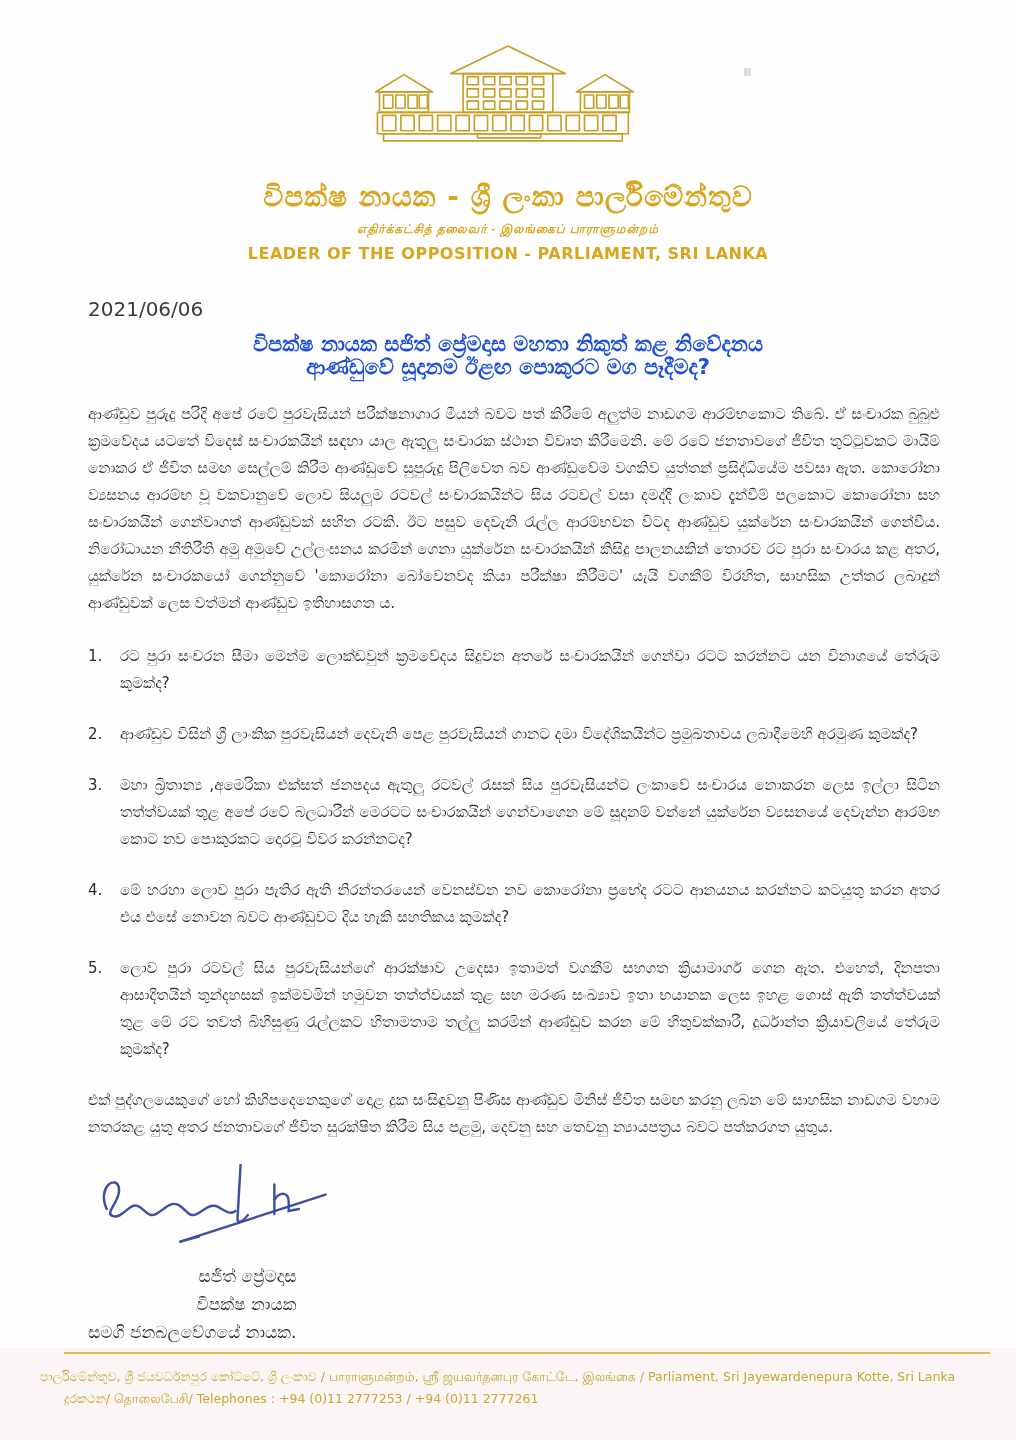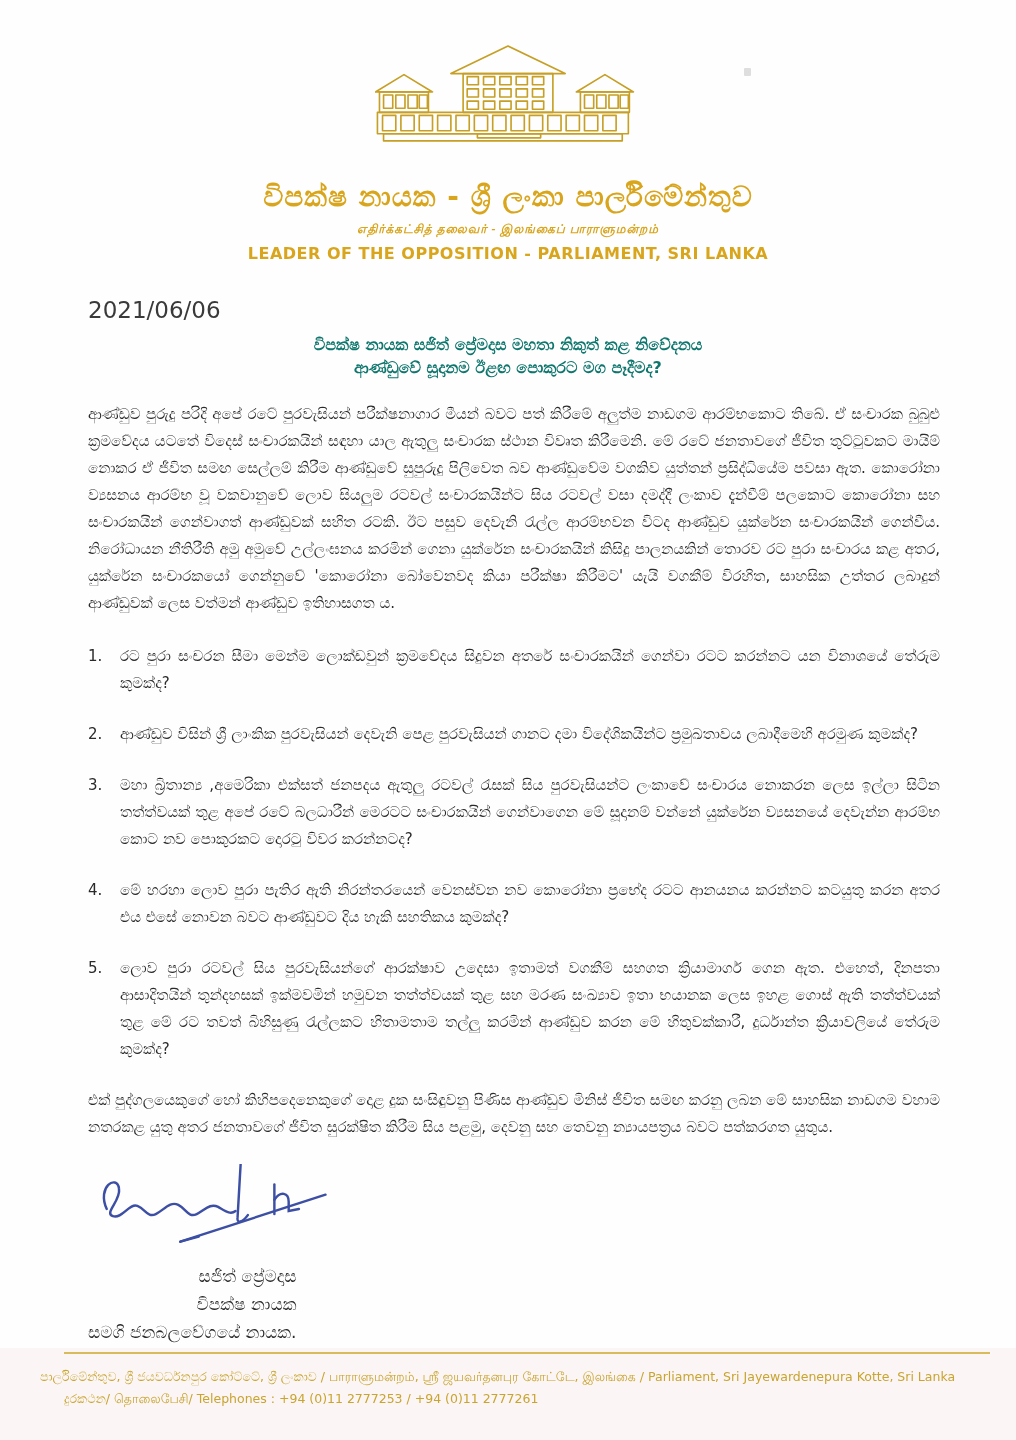--- a/index.html
+++ b/index.html
@@ -33,26 +33,26 @@
     font-style:italic;font-weight:bold;
     font-size:12px;color:#d9a51c;letter-spacing:1px;
   }
   .t-en{
     margin-top:7px;
     font-size:16px;font-weight:bold;color:#d9a51c;letter-spacing:.5px;
   }
   
   .date{
     position:absolute;left:88px;top:297px;
-    font-size:23px;color:#3a3a3a;
+    font-size:20px;color:#3a3a3a;
   }
   .doc-title{
     position:absolute;left:0;right:0;top:333px;
-    text-align:center;font-weight:bold;font-size:16px;line-height:23px;
-    color:#0f766e;
+    text-align:center;font-weight:bold;font-size:21px;line-height:23px;
+    color:#1d4ed8;
   }
   .content{
     position:absolute;left:88px;top:401px;width:852px;
     font-size:15px;line-height:27px;text-align:justify;color:#2a2a2a;
   }
   .content p{margin:0 0 26px 0;}
   .li{display:flex;margin:0 0 24px 0;}
   .li .num{width:32px;flex:none;}
   .li .litext{flex:1;text-align:justify;}
   .closing{margin-top:2px;}

